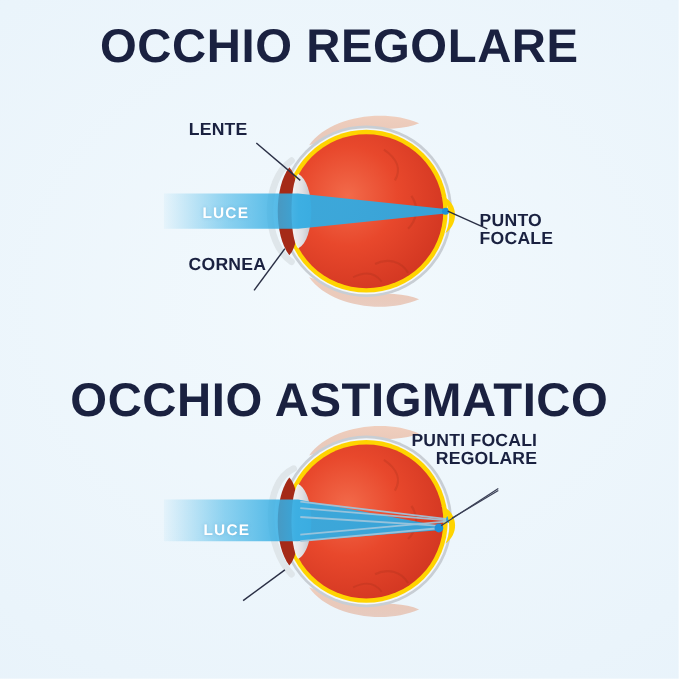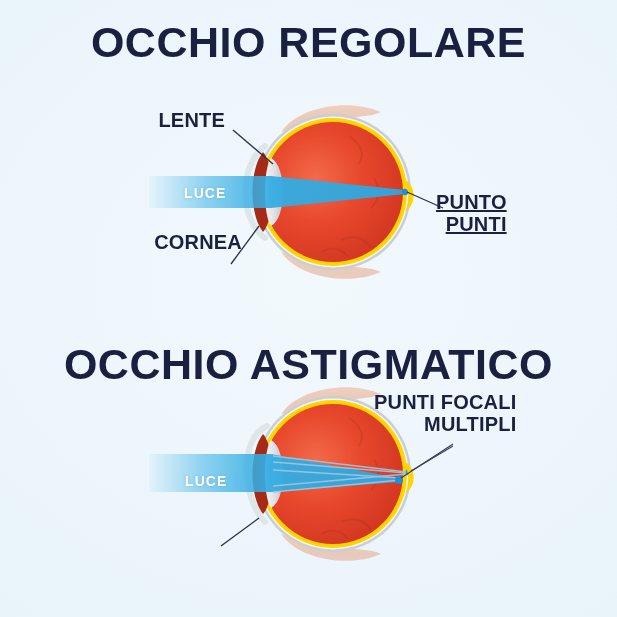--- a/index.html
+++ b/index.html
@@ -34,27 +34,27 @@
     letter-spacing: 0.5px;
     white-space: nowrap;
     font-family: "Liberation Sans", sans-serif;
   }
   #title-regular { top: 18px; font-size: 43px; }
   #title-astig   { top: 16px; font-size: 43px; }
 
   .callout {
     position: absolute;
     color: #1a2140;
-    font-size: 20px;
+    font-size: 16px;
     font-weight: 700;
     line-height: 1.08;
     white-space: nowrap;
     letter-spacing: 0.2px;
   }
-  .callout.right { text-align: right; text-decoration: underline; }
+  .callout.right { text-align: left; }
   .callout.left  { text-align: right; }
   .callout.center { text-align: right; }
 
   .beam-label {
     position: absolute;
     color: #ffffff;
     font-size: 14px;
     font-weight: 700;
     letter-spacing: 1.1px;
     white-space: nowrap;
@@ -144,21 +144,21 @@
     <div class="callout left" id="cal-lente" style="right:392px; top:110px;">
       <div>LENTE</div>
     </div>
 
     <div class="callout left" id="cal-cornea" style="right:375px; top:232px;">
       <div>CORNEA</div>
     </div>
 
     <div class="callout right" id="cal-punto" style="left:436px; top:192px;">
       <div>PUNTO</div>
-      <div>PUNTI</div>
+      <div>FOCALE</div>
     </div>
 
     <div class="beam-label" id="beam-label-1" style="left:184px; top:185px;">LUCE</div>
   </div>
 
   <div class="panel" id="panel-astig">
 
     <div class="section-title" id="title-astig">OCCHIO ASTIGMATICO</div>
   </div>
 
@@ -225,19 +225,19 @@
 
     <path d="M 172 86 C 186 90, 190 110, 176 120 C 182 108, 180 94, 172 86 Z" fill="#ffd400"></path>
 
     <line class="leader-thin" x1="172" y1="104" x2="224" y2="70"></line>
     <line class="leader-thin" x1="182" y1="97" x2="224" y2="72"></line>
     <line class="leader" x1="30" y1="144" x2="-8" y2="172"></line>
   </svg>
 
   <div class="callout center" id="cal-punti" style="left:374px; top:392px;">
     <div>PUNTI FOCALI</div>
-    <div>MULTIPLI</div>
+    <div>REGOLARE</div>
   </div>
 
 
   <div class="beam-label" id="beam-label-2" style="left:185px; top:473px;">LUCE</div>
 
 </div>
 
 </body></html>

